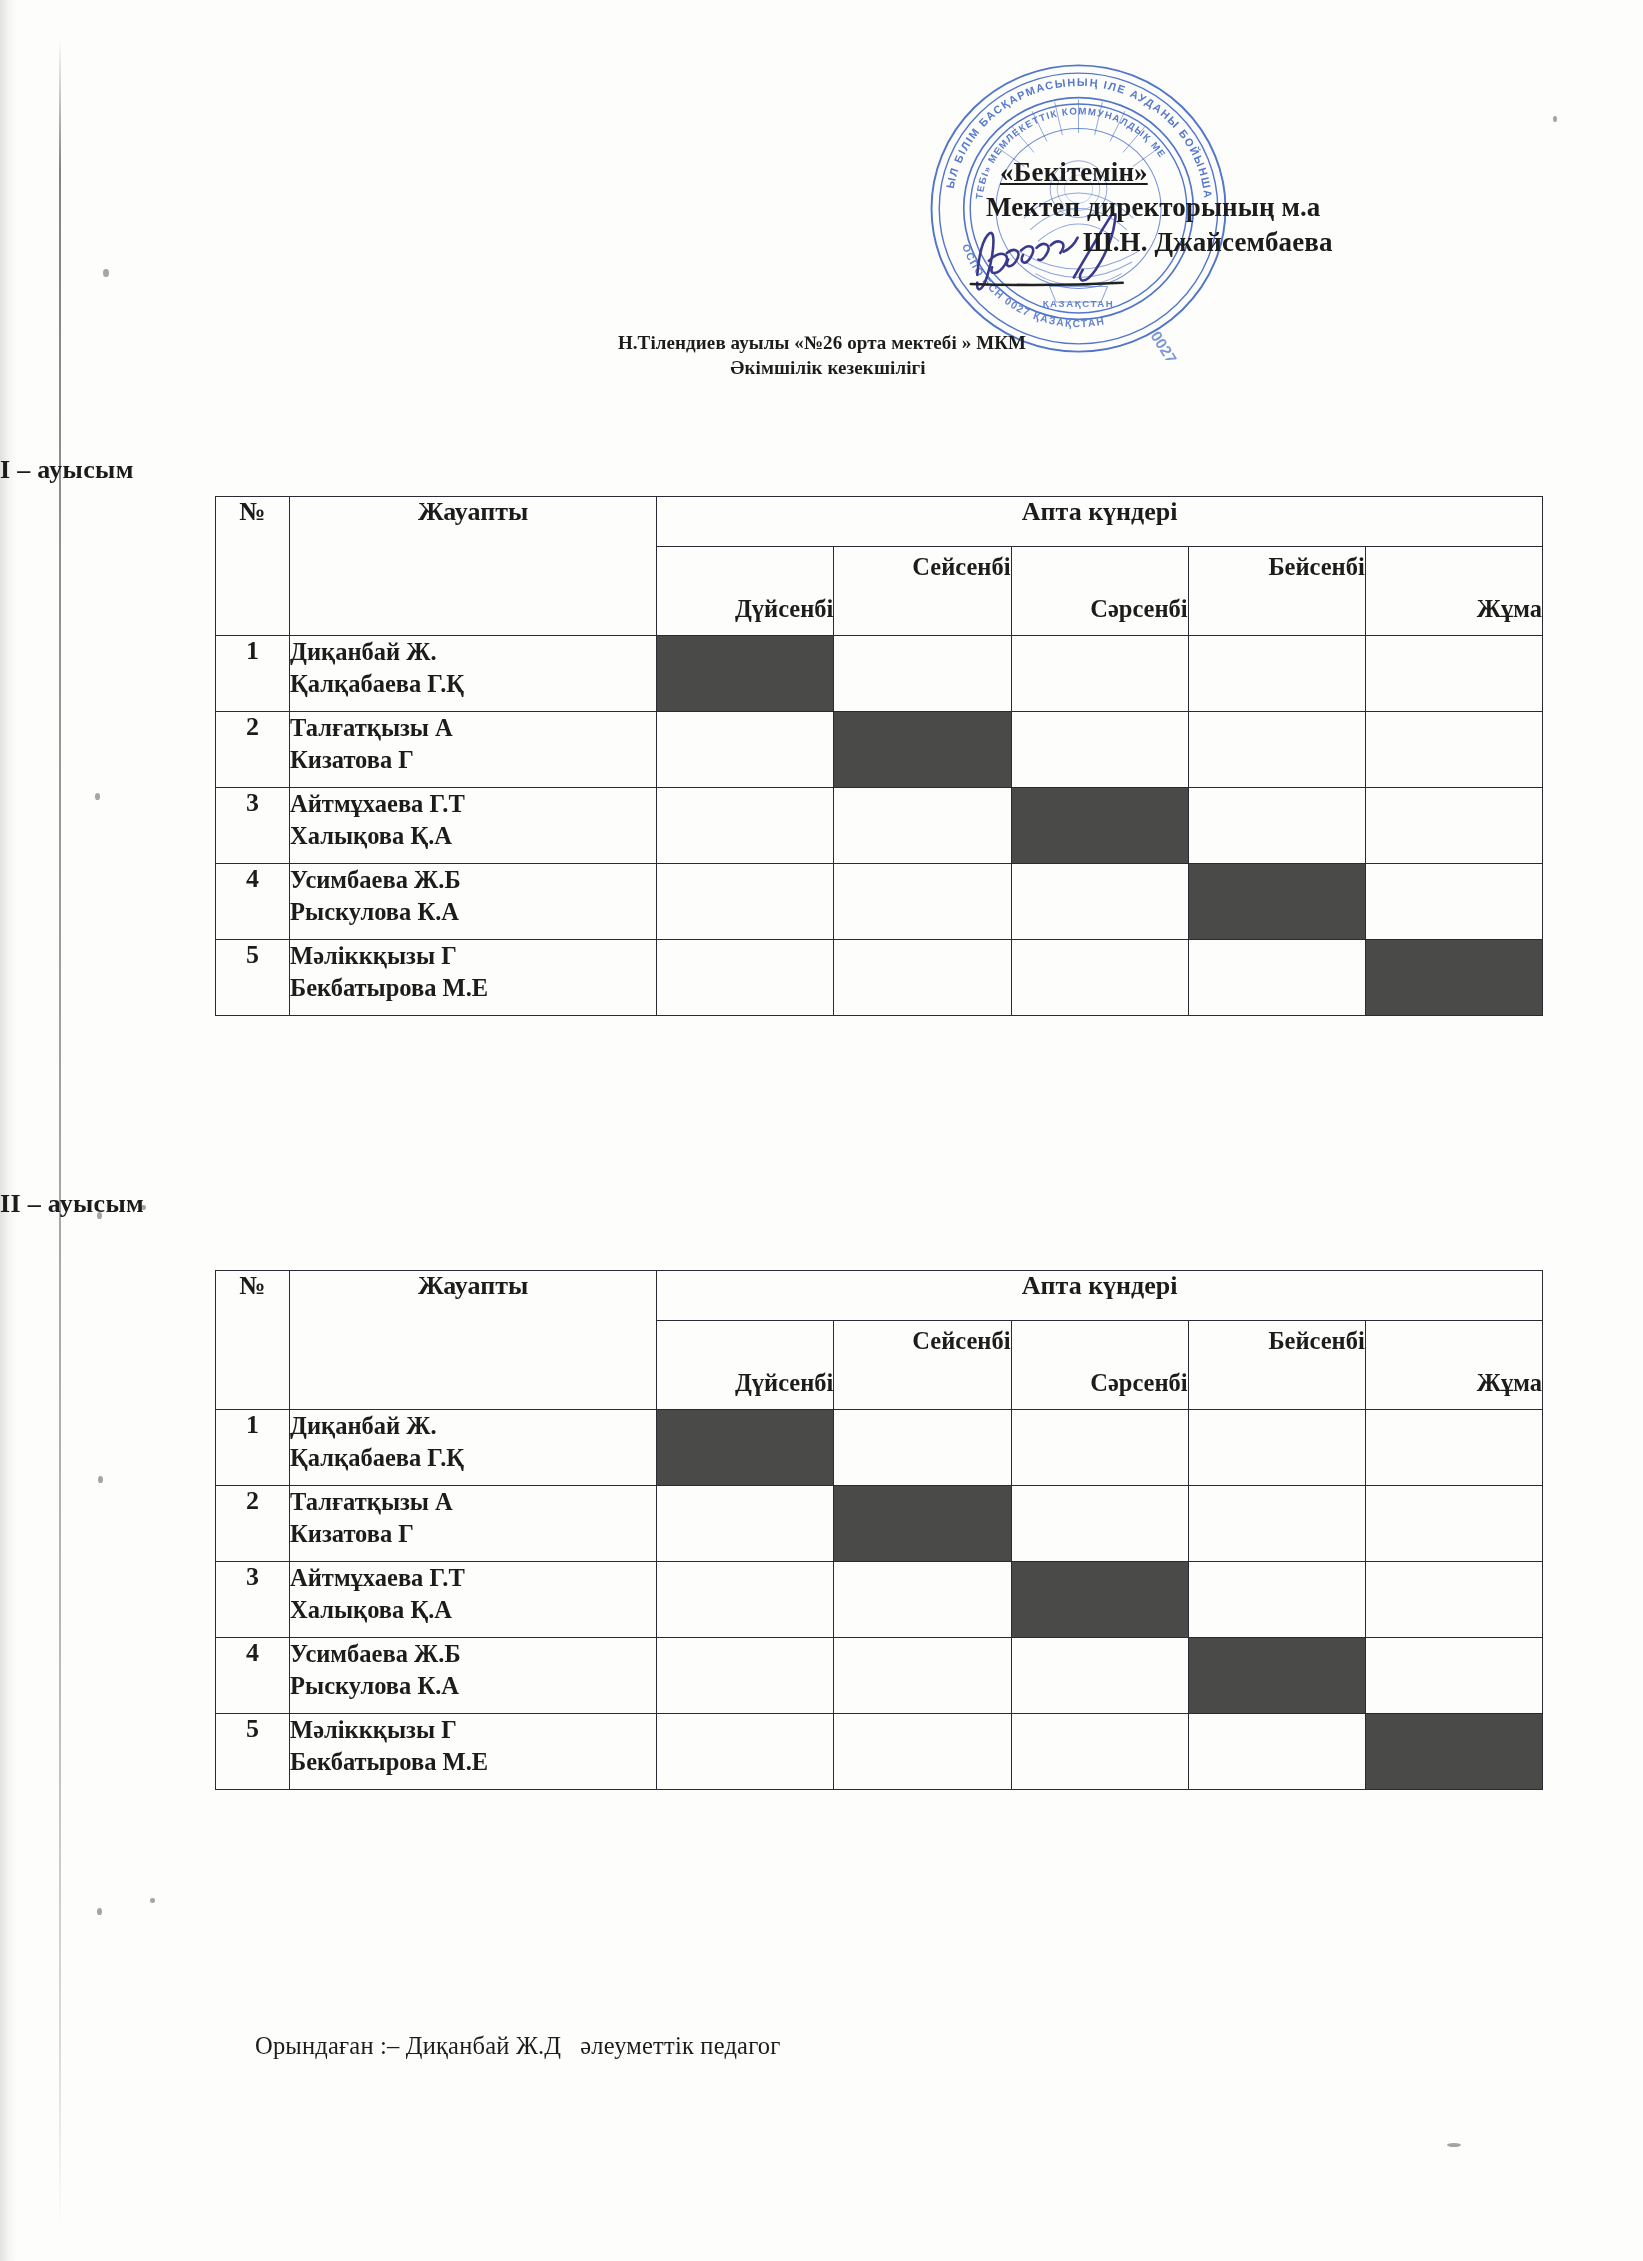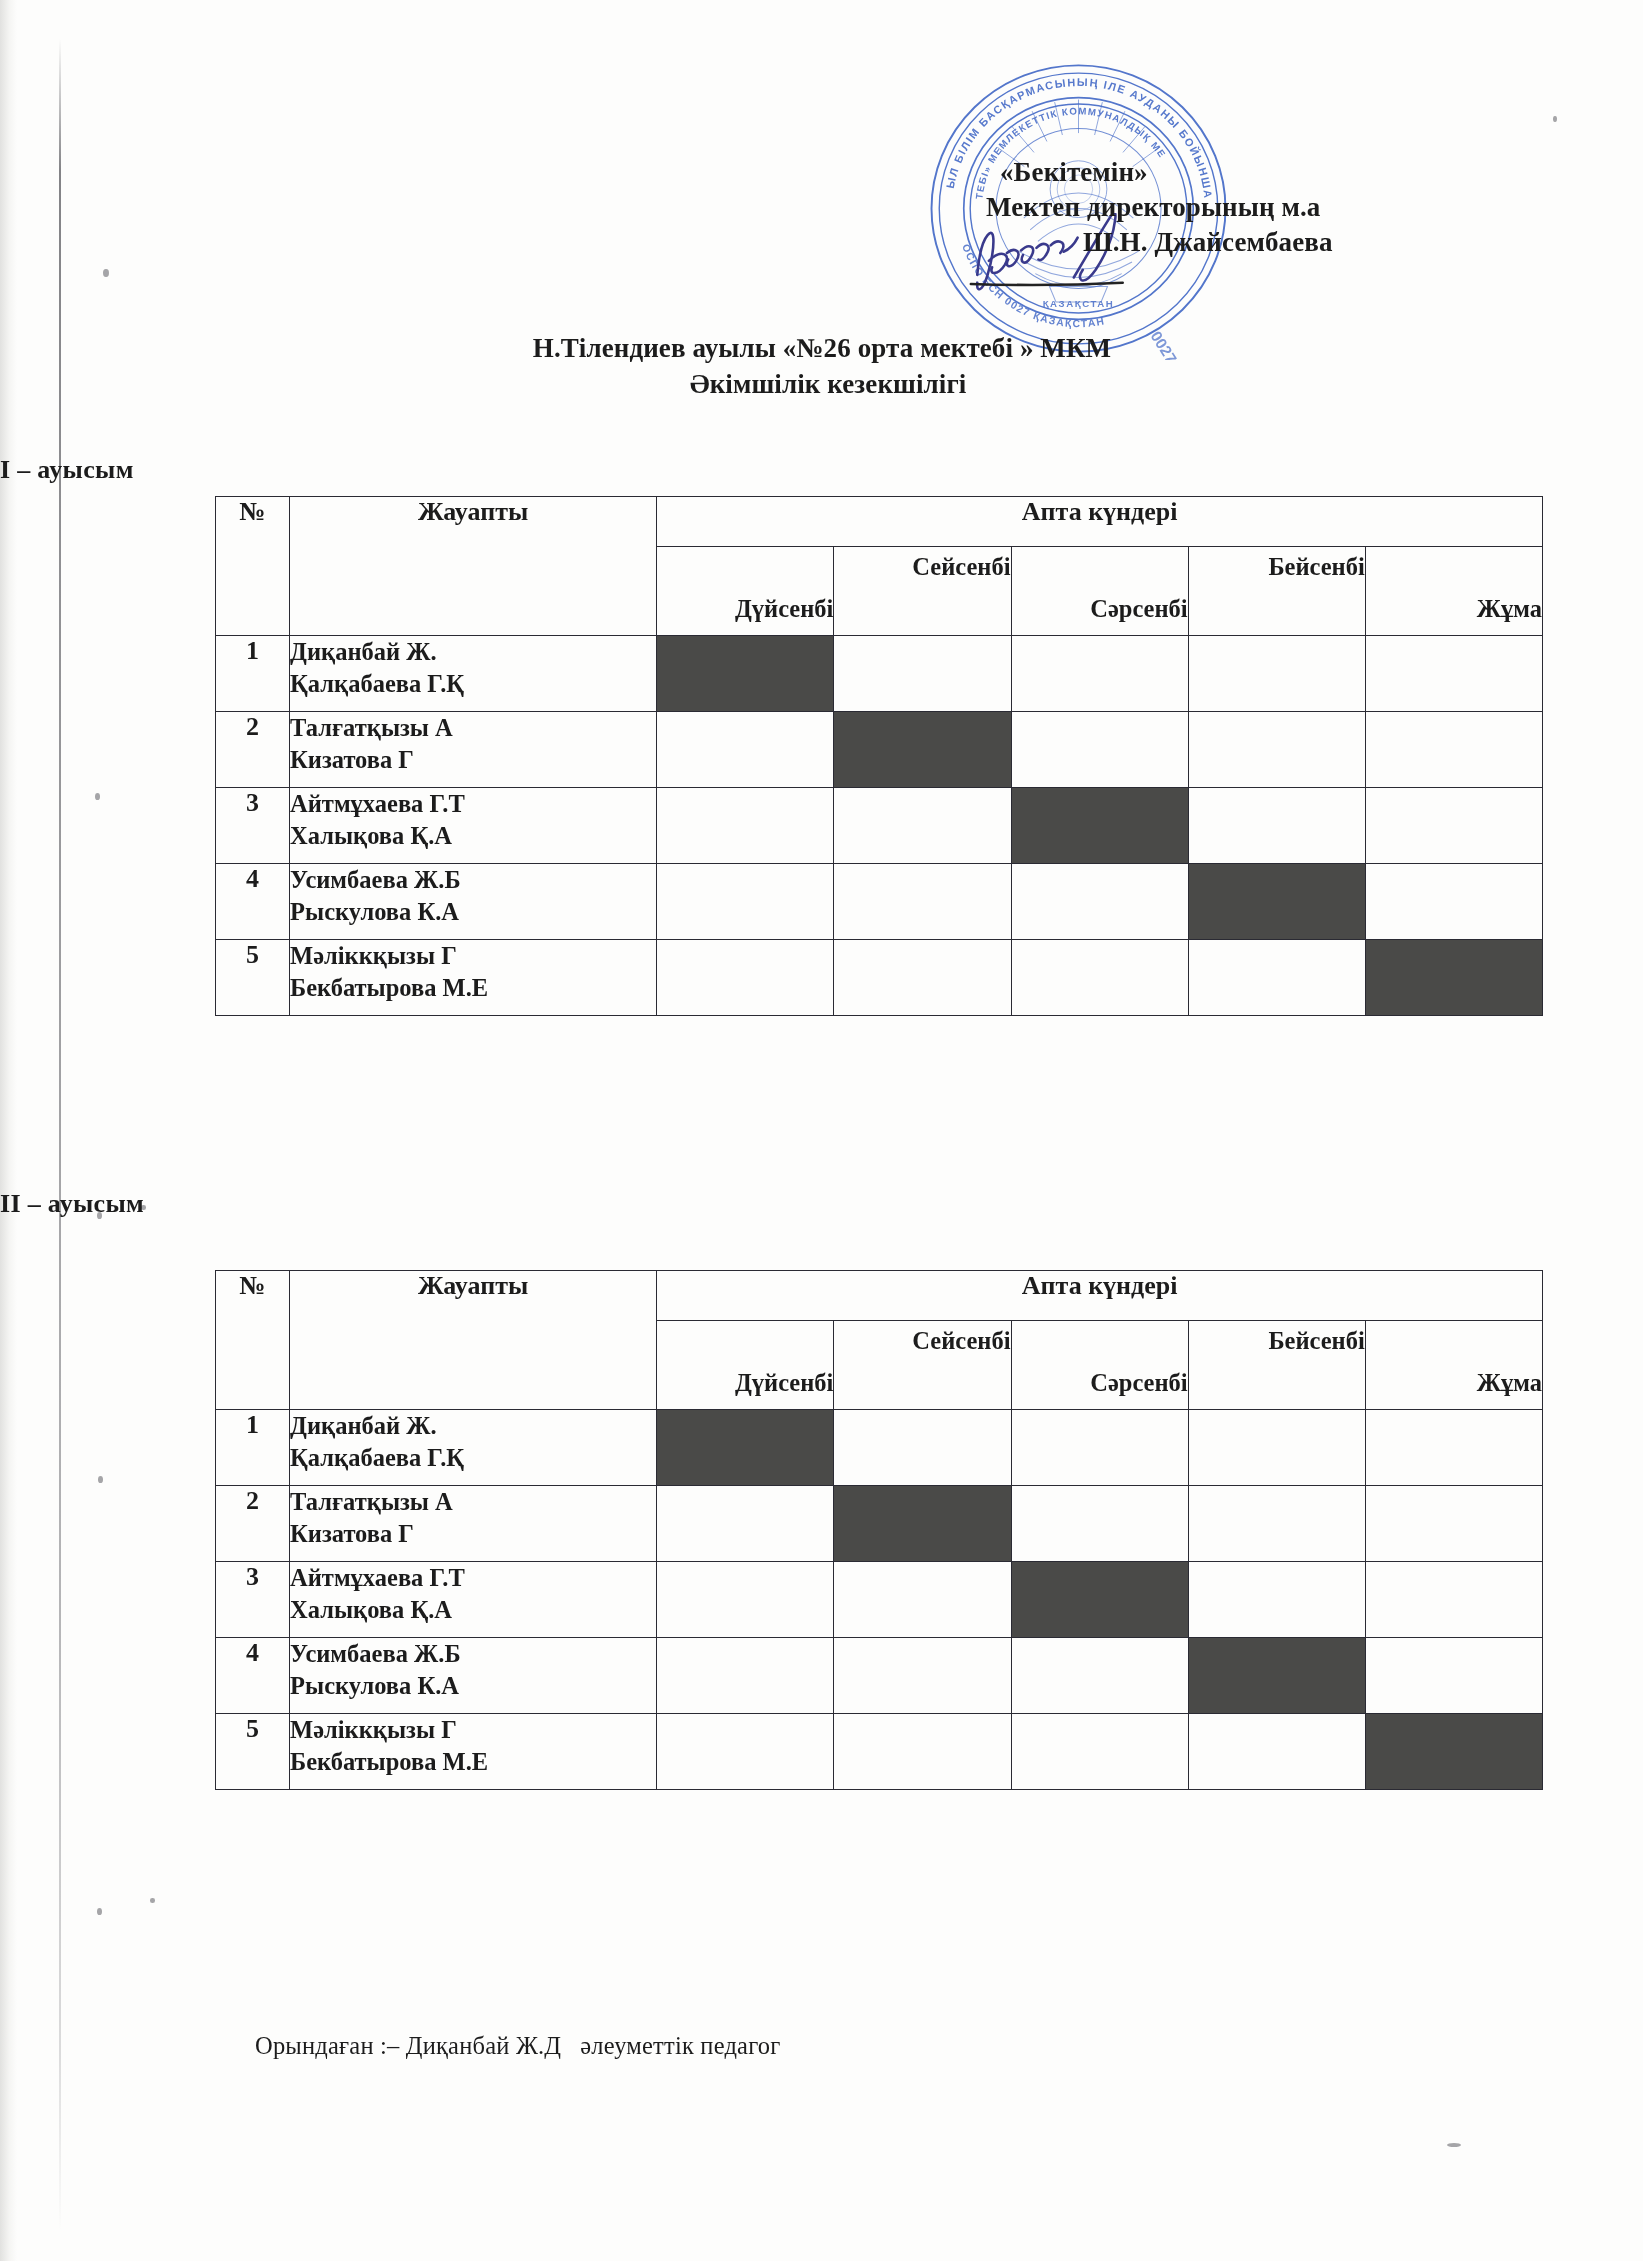--- a/index.html
+++ b/index.html
@@ -68,31 +68,31 @@
   .approval {
     position: absolute;
     left: 986px;
     top: 155px;
     width: 567px;
     font-size: 27px;
     font-weight: bold;
     line-height: 1.30;
     letter-spacing: 0.1px;
   }
-  .approval .ln1 { padding-left: 14px; }
+  .approval .ln1 { padding-left: 14px; text-decoration: underline; }
   .approval .ln2 { padding-left: 0px; }
   .approval .ln3 { padding-left: 97px; }
 
   
   .doc-title {
     position: absolute;
     left: 0; top: 330px;
     width: 1644px;
     text-align: center;
-    font-size: 27px;
+    font-size: 19px;
     font-weight: bold;
     line-height: 1.34;
     letter-spacing: 0.1px;
   }
   .doc-title .t2 { padding-left: 12px; }
 
   .shift-label {
     position: absolute;
     width: 1644px;
     text-align: left;

